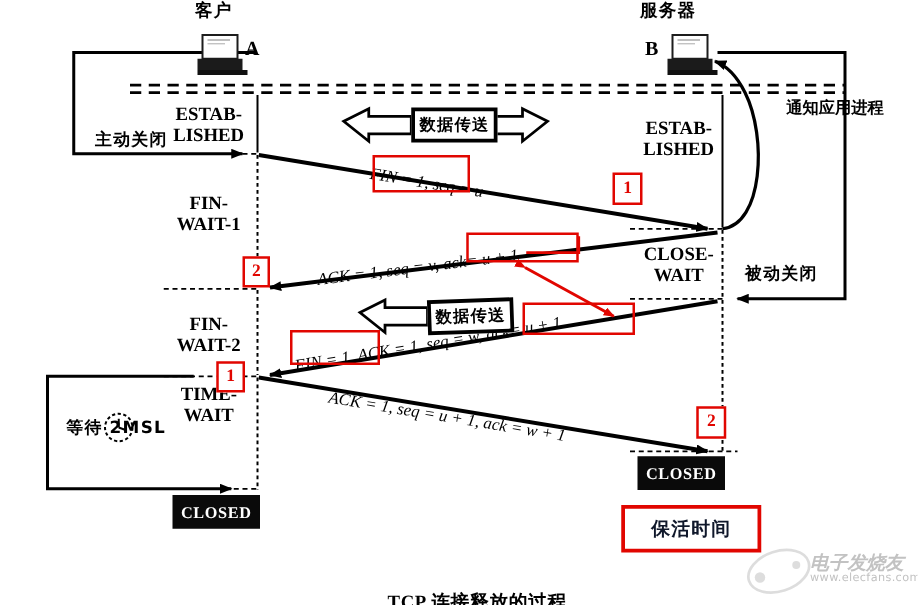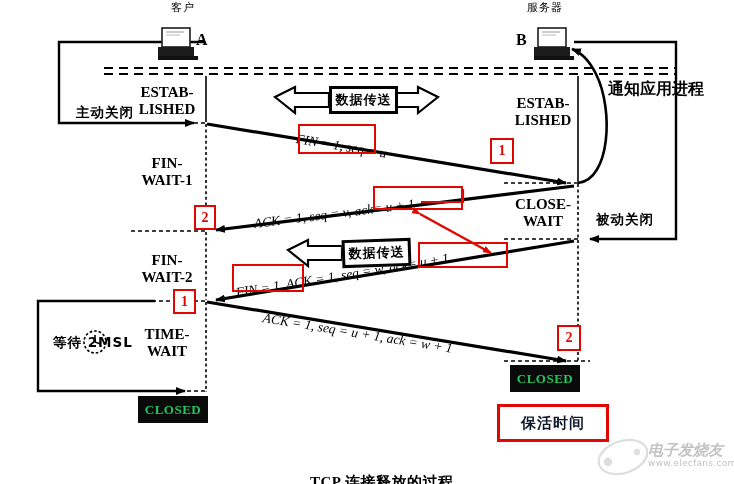--- a/index.html
+++ b/index.html
@@ -7,31 +7,31 @@
     width:734px;height:484px;position:relative;overflow:hidden;
     font-family:"Liberation Serif", serif;
     color:#000;
   }
   #stage{position:absolute;left:0;top:0;width:734px;height:484px;}
   svg#art{position:absolute;left:0;top:0;width:734px;height:484px;}
 
   .lbl{position:absolute;white-space:nowrap;line-height:1.05;}
 
   
-  .hdr{font-family:"DejaVu Sans", sans-serif;font-weight:normal;font-size:11px;letter-spacing:1px;margin-left:15px;}
+  .hdr{font-family:"DejaVu Sans", sans-serif;font-weight:bold;font-size:14px;letter-spacing:1px;}
 
   
   .state{
     font-family:"Liberation Serif", serif;
     font-size:15px;font-weight:bold;text-align:center;line-height:1.12;
   }
 
   
   .closed{
-    position:absolute;background:#0a0a0a;color:#22c55e;
+    position:absolute;background:#0a0a0a;color:#ffffff;
     font-family:"Liberation Serif", serif;font-weight:bold;font-size:13px;
     display:flex;align-items:center;justify-content:center;
     letter-spacing:.5px;
   }
 
   
   .datbox{
     position:absolute;background:#fff;border:3px solid #000;
     font-family:"DejaVu Sans", sans-serif;font-weight:bold;font-size:13px;
     display:flex;align-items:center;justify-content:center;
@@ -56,22 +56,22 @@
   }
   .redlabel{
     position:absolute;border:3px solid #e10600;box-sizing:border-box;background:#fff;
     color:#0f172a;font-family:"DejaVu Sans", sans-serif;font-weight:bold;font-size:15px;
     display:flex;align-items:center;justify-content:center;letter-spacing:1px;z-index:8;
   }
 
   
   .side{font-family:"DejaVu Sans", sans-serif;font-weight:bold;font-size:13.5px;letter-spacing:1px;}
   .sidev{
-    font-family:"DejaVu Sans", sans-serif;font-weight:bold;font-size:16px;
-    line-height:1.14;text-align:center;width:34px;
+    font-family:"DejaVu Sans", sans-serif;font-weight:bold;font-size:13px;
+    line-height:1.14;text-align:center;width:34px;margin-left:21px;
   }
 
   
   .caption{
     font-family:"Liberation Serif", serif;font-weight:bold;font-size:15px;letter-spacing:.5px;
   }
 
   
   .wm{position:absolute;color:#b9b9b9;z-index:9;}
   .wm-txt{
@@ -218,21 +218,21 @@
     <div>LISHED</div>
   </div>
   <div class="lbl state" style="left:131px;top:155px;width:72px;">
     <div>FIN-</div>
     <div>WAIT-1</div>
   </div>
   <div class="lbl state" style="left:131px;top:252px;width:72px;">
     <div>FIN-</div>
     <div>WAIT-2</div>
   </div>
-  <div class="lbl state" style="left:131px;top:326px;width:72px;">
+  <div class="lbl state" style="left:131px;top:308px;width:72px;">
     <div>TIME-</div>
     <div>WAIT</div>
   </div>
   <div class="closed" style="left:138px;top:396px;width:70px;height:27px;">CLOSED</div>
 
   <div class="lbl state" style="left:506px;top:95px;width:74px;">
     <div>ESTAB-</div>
     <div>LISHED</div>
   </div>
   <div class="lbl state" style="left:506px;top:196px;width:74px;">

